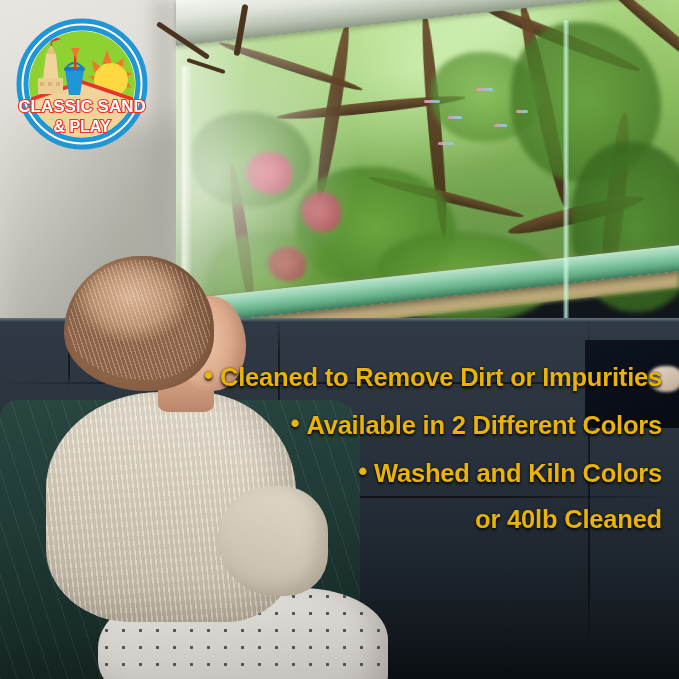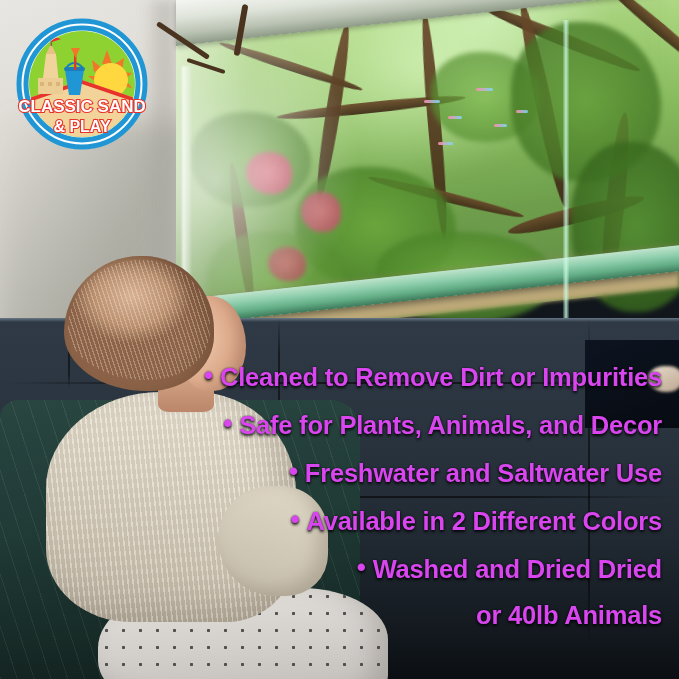--- a/index.html
+++ b/index.html
@@ -235,21 +235,21 @@
   .logo { position:absolute; left:8px; top:18px; width:148px; height:132px; }
   .logo svg { display:block; }
 
   
   .bullets {
     position:absolute; left:180px; top:352px; width:482px;
     text-align:right;
     z-index:30;
   }
   .bullet-line {
-    color:#d946ef;
+    color:#eab308;
     font-family:"Liberation Sans", sans-serif;
     font-weight:bold;
     font-size:25.5px;
     letter-spacing:-0.2px;
     line-height:46px;
     white-space:nowrap;
     text-shadow:0 2px 3px rgba(0,0,0,0.85), 0 0 2px rgba(0,0,0,0.6);
   }
   .bullet-line .dot {
     display:inline-block;
@@ -393,29 +393,23 @@
       <text x="74" y="94" text-anchor="middle" font-family="Liberation Sans, sans-serif" font-weight="bold" font-size="17" fill="#ffffff" stroke="#e8332a" stroke-width="2.2" paint-order="stroke">CLASSIC SAND</text>
       <text x="74" y="114" text-anchor="middle" font-family="Liberation Sans, sans-serif" font-weight="bold" font-size="16" fill="#ffffff" stroke="#e8332a" stroke-width="2.2" paint-order="stroke">&amp; PLAY</text>
     </svg>
   </div>
 
   <div class="bullets">
     <div class="bullet-line">
       <span class="dot">•</span><span>Cleaned to Remove Dirt or Impurities</span>
     </div>
     <div class="bullet-line">
-      <span class="dot">•</span><span>Safe for Plants, Animals, and Decor</span>
-    </div>
-    <div class="bullet-line">
-      <span class="dot">•</span><span>Freshwater and Saltwater Use</span>
-    </div>
-    <div class="bullet-line">
       <span class="dot">•</span><span>Available in 2 Different Colors</span>
     </div>
     <div class="bullet-line">
-      <span class="dot">•</span><span>Washed and Dried Dried</span>
+      <span class="dot">•</span><span>Washed and Kiln Colors</span>
     </div>
     <div class="bullet-line cont">
-      <span>or 40lb Animals</span>
+      <span>or 40lb Cleaned</span>
     </div>
   </div>
 
 </div>
 
 </body></html>

